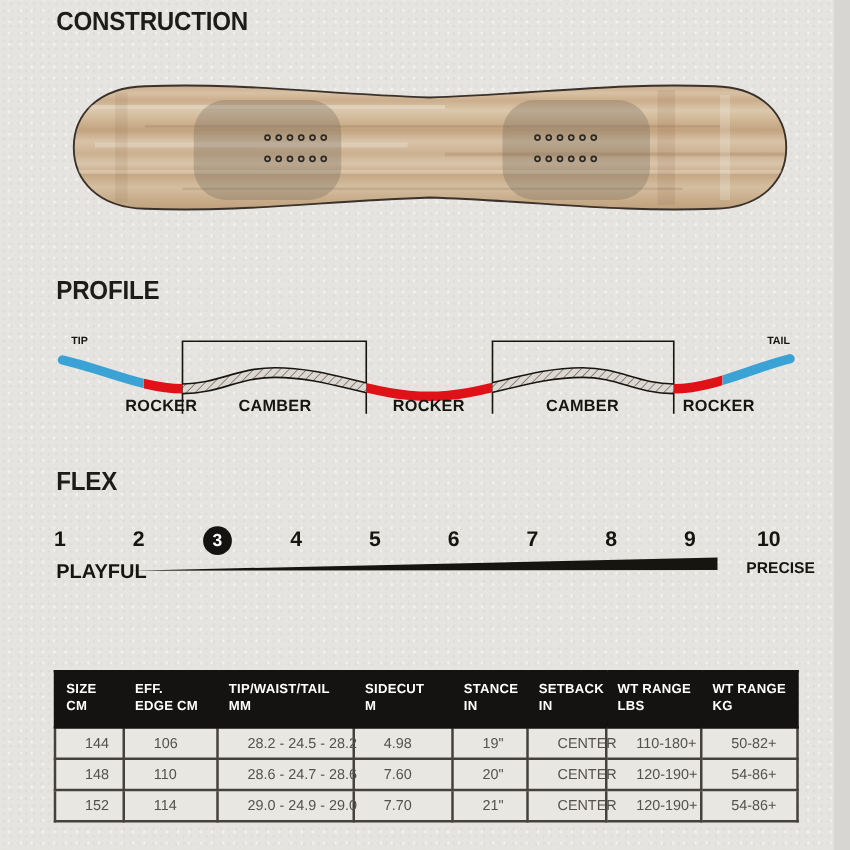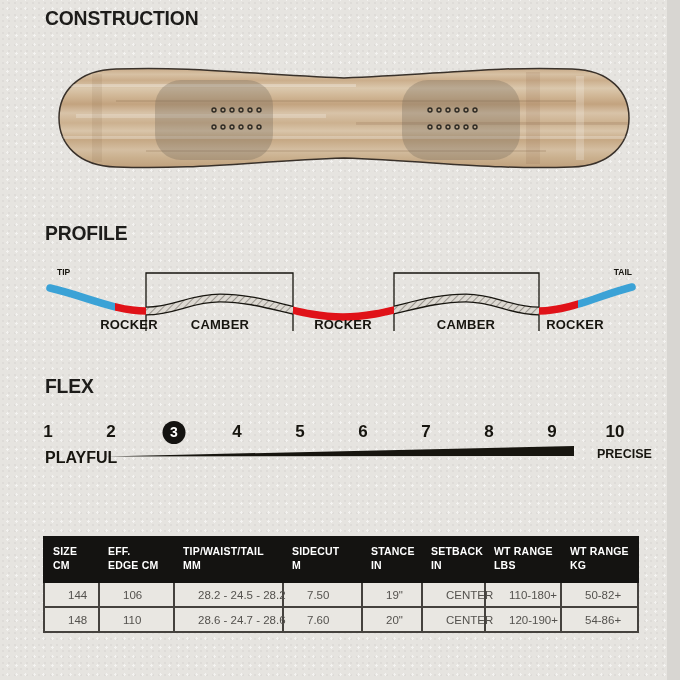--- a/index.html
+++ b/index.html
@@ -217,32 +217,42 @@
             <div>WT RANGE</div>
             <div>KG</div>
           </th>
         </tr>
       </thead>
     <tbody id="specs-body">
         <tr>
           <td>144</td>
           <td>106</td>
           <td>28.2 - 24.5 - 28.2</td>
-          <td>7.50</td>
+          <td>4.98</td>
           <td>19"</td>
           <td>CENTER</td>
           <td>110-180+</td>
           <td>50-82+</td>
         </tr>
         <tr>
           <td>148</td>
           <td>110</td>
           <td>28.6 - 24.7 - 28.6</td>
           <td>7.60</td>
           <td>20"</td>
           <td>CENTER</td>
           <td>120-190+</td>
           <td>54-86+</td>
         </tr>
+        <tr>
+          <td>152</td>
+          <td>114</td>
+          <td>29.0 - 24.9 - 29.0</td>
+          <td>7.70</td>
+          <td>21"</td>
+          <td>CENTER</td>
+          <td>120-190+</td>
+          <td>54-86+</td>
+        </tr>
       </tbody>
   </table>
 
 </div>
 
 </body></html>

